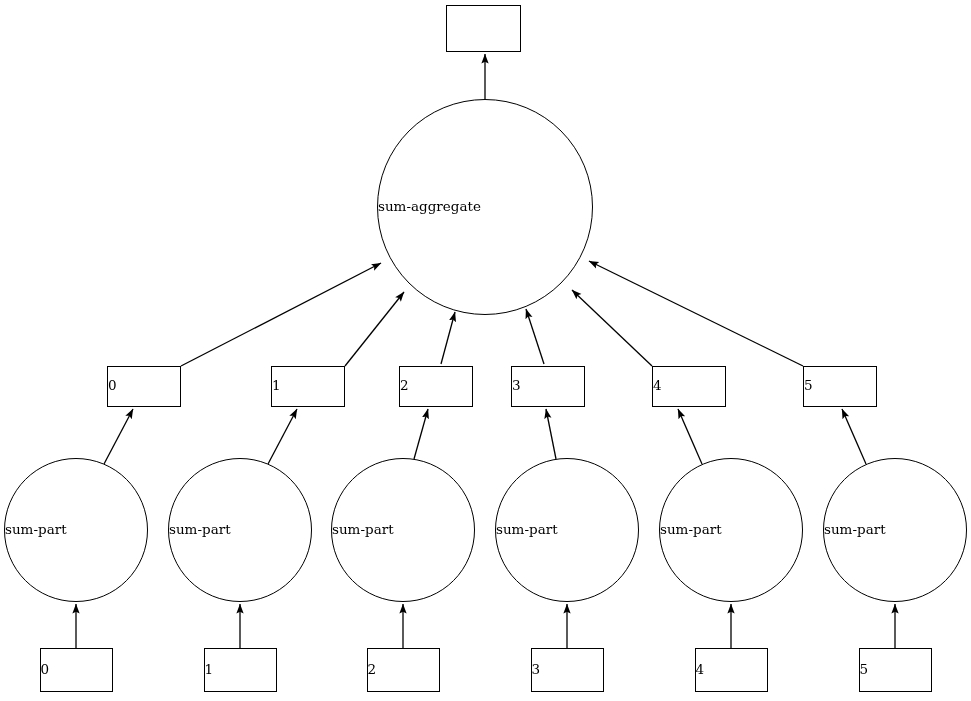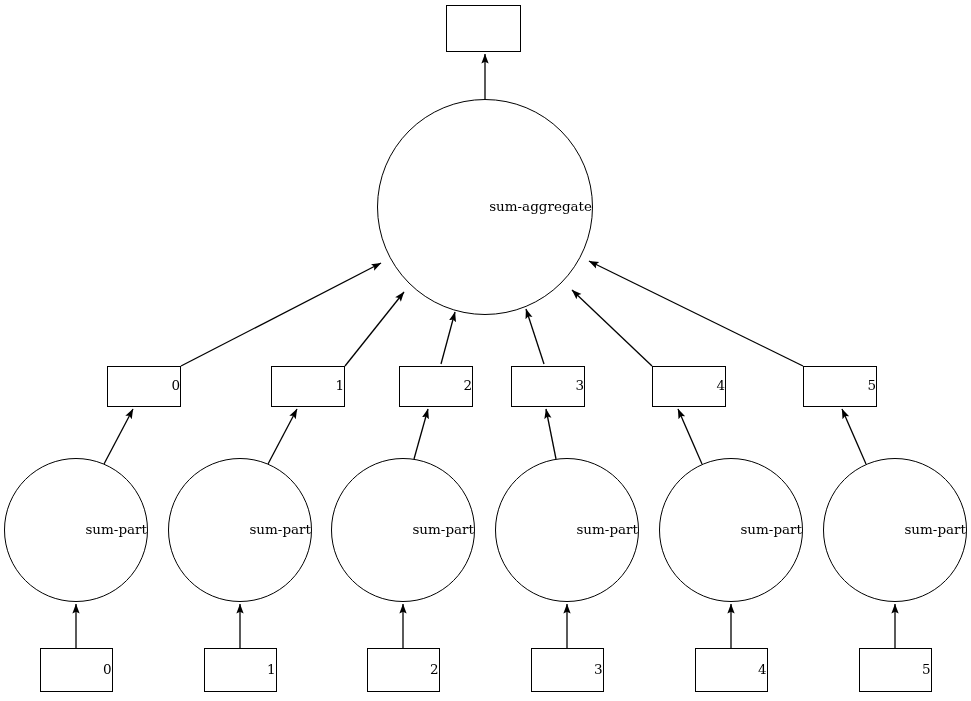--- a/index.html
+++ b/index.html
@@ -21,21 +21,21 @@
     position: absolute;
     left: 0;
     top: 0;
     width: 971px;
     height: 701px;
   }
   .node {
     position: absolute;
     display: flex;
     align-items: center;
-    justify-content: flex-end;
+    justify-content: flex-start;
     box-sizing: border-box;
     background: #ffffff;
     color: #000000;
   }
   .node-box {
     border: 1.3px solid #000000;
     border-radius: 0;
   }
   .node-circle {
     border: 1.3px solid #000000;

